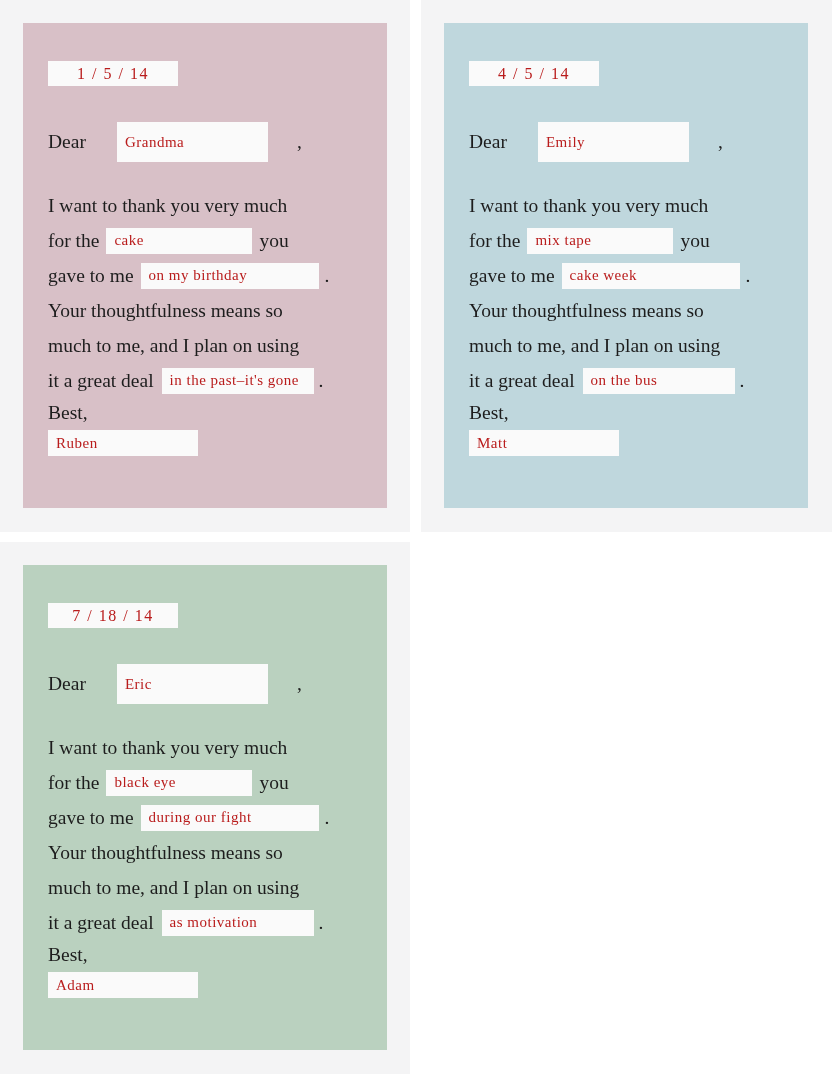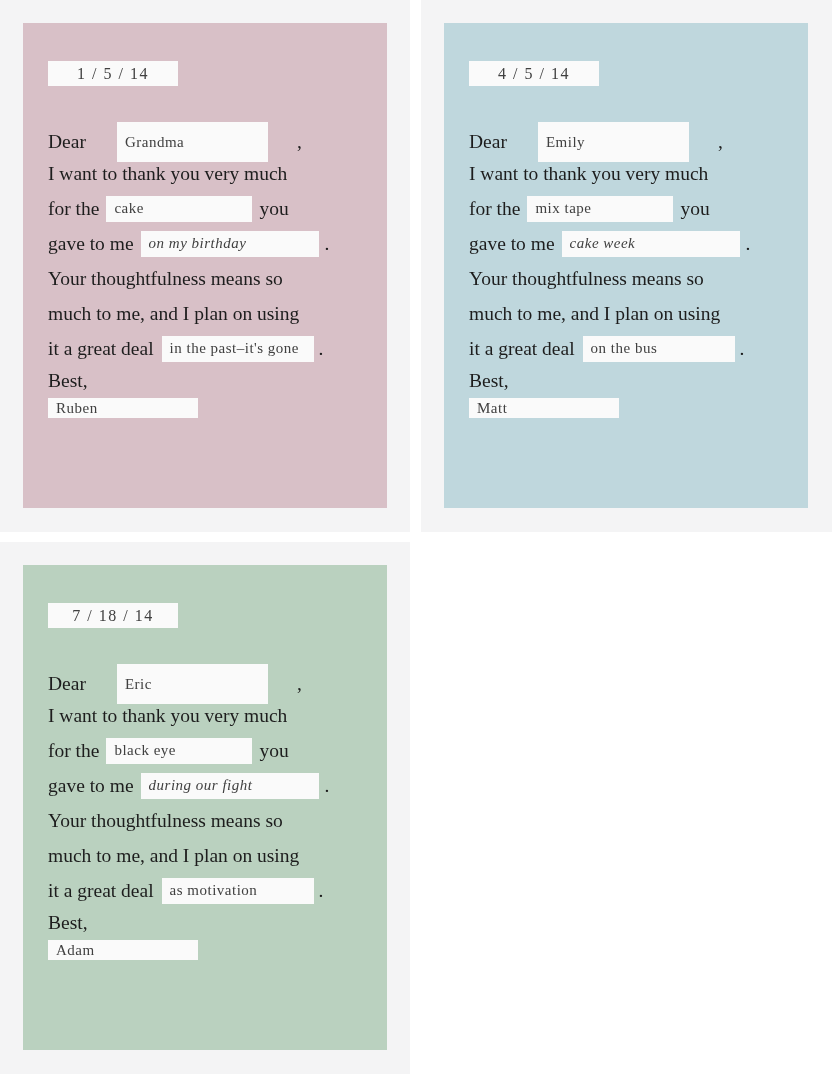--- a/index.html
+++ b/index.html
@@ -31,46 +31,46 @@
   .field {
     background: #fafafa;
     display: inline-flex;
     align-items: center;
     padding: 2px 8px;
     flex: none;
   }
   .hand {
     font-family: cursive;
     font-size: 15px;
-    color: #404040;
+    color: #b91c1c;
     white-space: nowrap;
     letter-spacing: 0.5px;
   }
   .f-date { width: 130px; height: 25px; justify-content: center; }
   .f-date .hand { font-size: 16px; letter-spacing: 1.5px; }
   .f-recipient { width: 151px; height: 40px; margin-left: 9px; margin-right: 7px; }
   .f-gift      { width: 146px; height: 26px; margin: 0 7px; }
-  .f-occasion  { width: 178px; height: 26px; margin: 0 6px 0 7px; font-style: italic; }
+  .f-occasion  { width: 178px; height: 26px; margin: 0 6px 0 7px; }
   .f-usage     { min-width: 152px; height: 26px; margin: 0 5px 0 8px; }
-  .f-signature { width: 150px; height: 20px; margin-top: 4px; }
+  .f-signature { width: 150px; height: 26px; margin-top: 4px; }
 
   .serif {
     font-family: "Liberation Serif", serif;
     font-size: 19.5px;
     color: #1d1d1d;
   }
   .dear-line {
     margin-top: 42px;
     height: 28px;
     display: flex;
     align-items: center;
     white-space: nowrap;
     gap: 22px;
   }
-  .paragraph { }
+  .paragraph { margin-top: 32px; }
   .pline {
     height: 35px;
     display: flex;
     align-items: center;
     white-space: nowrap;
   }
   .closing {
     margin-top: 4px;
     height: 24px;
     display: flex;

